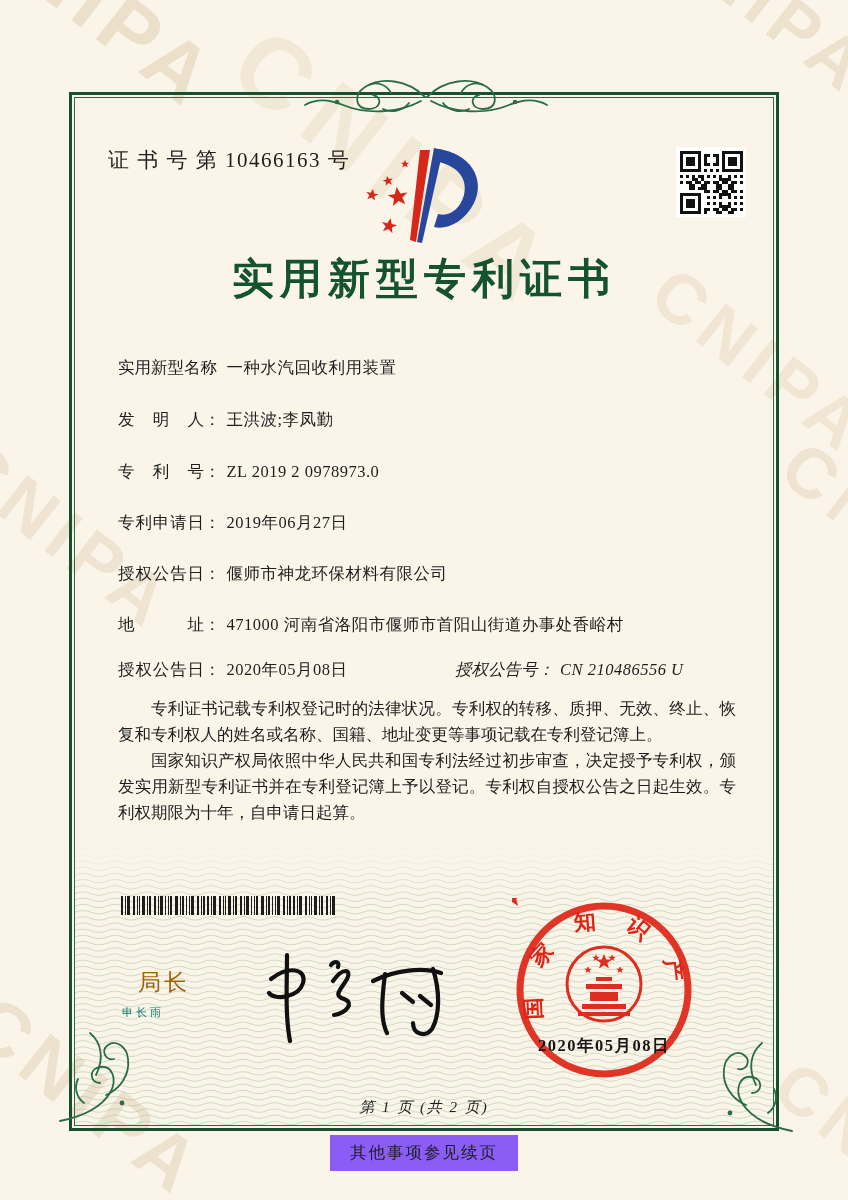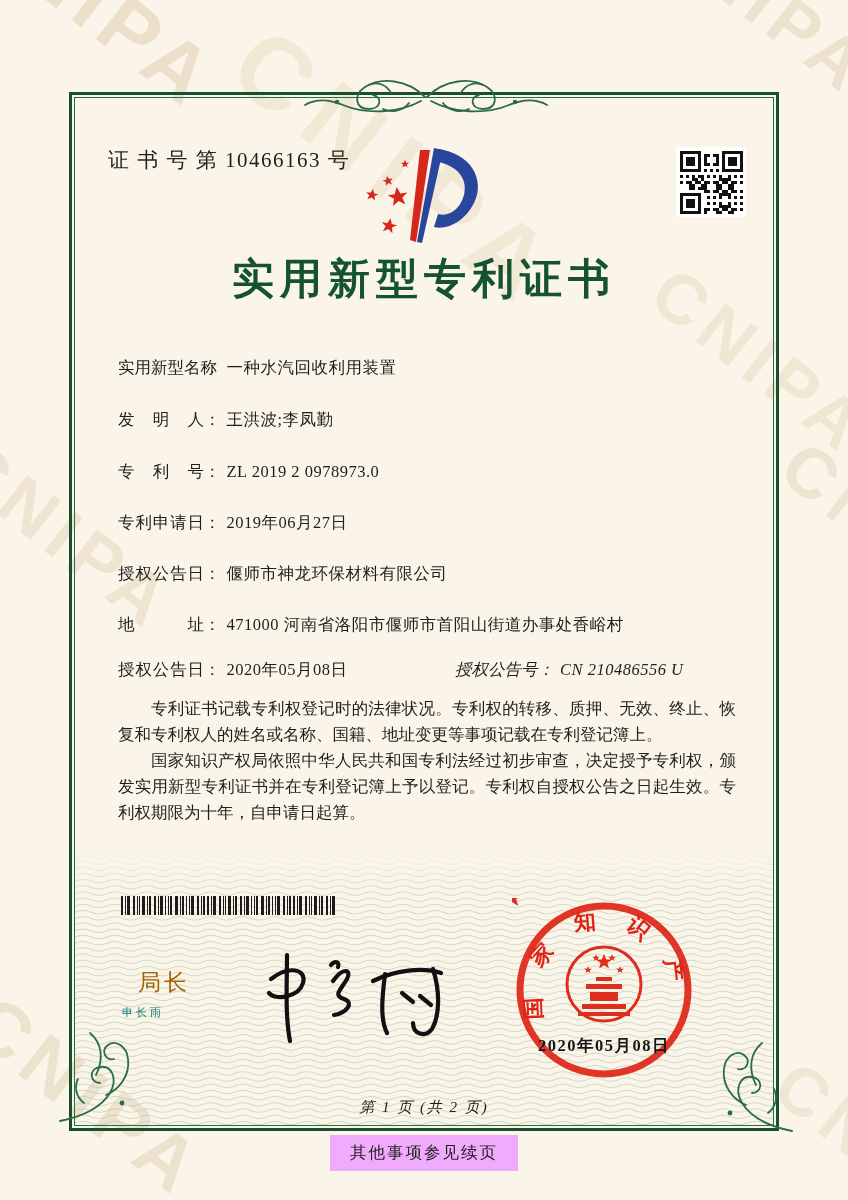--- a/index.html
+++ b/index.html
@@ -60,21 +60,21 @@
   .paras p{margin:0;text-indent:2em;}
   
   .barcode{position:absolute;left:120px;top:896px;width:220px;height:19px;}
   .sig-title{position:absolute;left:138px;top:967px;font-size:23px;letter-spacing:3px;font-family:"Liberation Sans","DejaVu Sans",sans-serif;color:#a16207;}
   .sig-name{position:absolute;left:122px;top:1005px;font-size:11px;letter-spacing:3px;font-family:Liberation Serif, serif;color:#0f766e;}
   .sig-script{position:absolute;left:245px;top:943px;width:210px;height:108px;}
   .seal{position:absolute;left:512px;top:898px;width:184px;height:184px;}
   .page-num{position:absolute;left:0;top:1098px;width:100%;text-align:center;font-size:15px;letter-spacing:2px;font-style:italic;}
   .bottom-note{
     position:absolute;left:50%;top:1135px;transform:translateX(-50%);
-    background:#f0abfc;padding:7px 20px;font-size:16.5px;letter-spacing:2px;white-space:nowrap;
+    background:#8b5cf6;padding:7px 20px;font-size:16.5px;letter-spacing:2px;white-space:nowrap;
   }
 </style>
 </head>
 <body>
 
 <div class="page">
 
   <div class="wm wm1">CNIPA</div>
   <div class="wm wm2">CNIPA</div>
   <div class="wm wm3">CNIPA</div>

